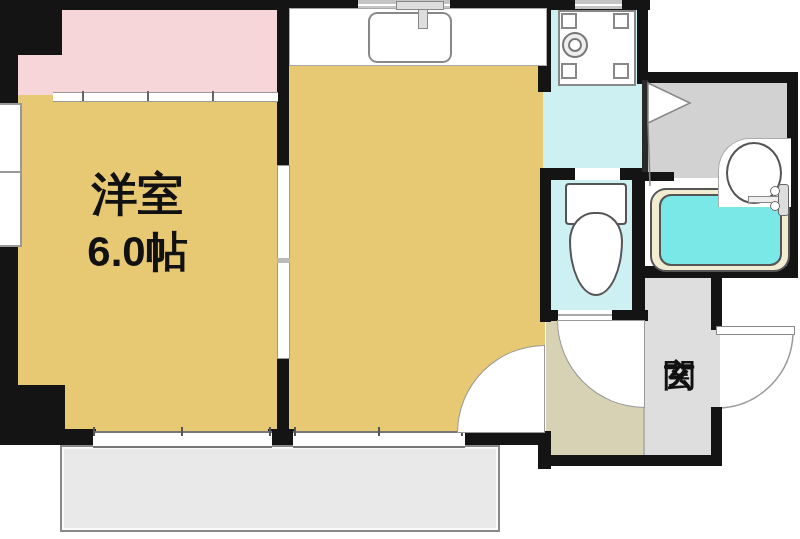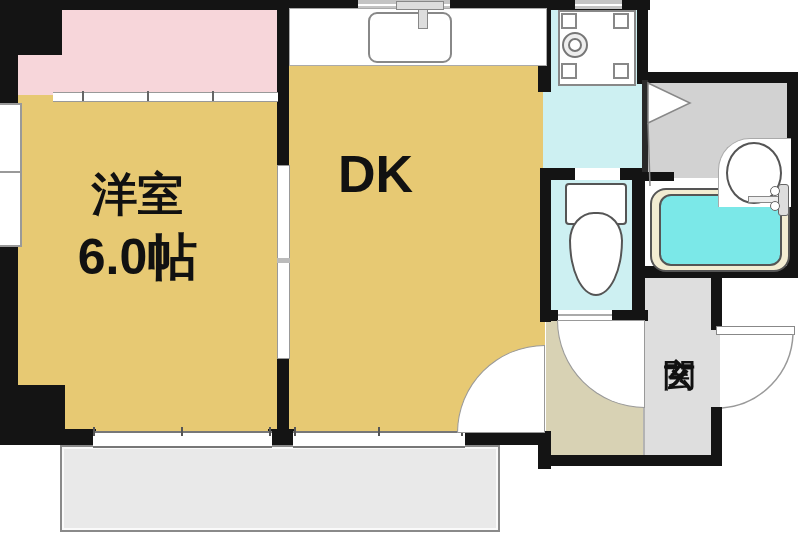--- a/index.html
+++ b/index.html
@@ -98,21 +98,21 @@
   
   #door-dk{left:457px;top:345px;width:86px;height:86px;background:#fff;border:1px solid #999;border-radius:100% 0 0 0}
   #door-hall{left:557px;top:320px;width:86px;height:86px;background:#fff;border:1px solid #999;border-radius:0 0 0 100%}
   #door-front-leaf{left:716px;top:326px;width:77px;height:7px;background:#fff;border:1px solid #888}
   #door-front-arc{left:714px;top:332px;width:82px;height:80px}
   #door-bath{left:645px;top:78px;width:52px;height:112px}
 
   
   #t-closet{left:52px;top:28px;width:140px;text-align:center;font-size:28px;font-weight:600}
   #t-west-l{left:25px;top:164px;width:225px;text-align:center;font-size:46px;font-weight:600}
-  #t-west-s{left:25px;top:224px;width:225px;text-align:center;font-size:50px;font-weight:600}
+  #t-west-s{left:25px;top:224px;width:225px;text-align:center;font-size:42px;font-weight:600}
   #t-dk-l{left:338px;top:144px;font-size:52px;font-weight:600}
   #t-dk-s{left:334px;top:206px;font-size:46px;font-weight:600}
   #t-genkan{left:658px;top:332px;font-size:31px;font-weight:600;writing-mode:vertical-rl;letter-spacing:5px}
   #t-balcony{left:60px;top:473px;width:436px;text-align:center;font-size:29px;font-weight:500;color:#222}
 </style>
 </head>
 <body>
 
 <div id="plan">
 
@@ -209,16 +209,15 @@
   <svg class="abs" id="door-front-arc" viewBox="0 0 82 80">
     <path d="M 79 2 A 77 77 0 0 1 8 76" fill="none" stroke="#999" stroke-width="1.5"></path>
   </svg>
   <svg class="abs" id="door-bath" viewBox="0 0 52 112">
     <polygon points="3,5 3,45 45,25" fill="#fff" stroke="#888" stroke-width="1.5"></polygon>
     <line x1="3" y1="45" x2="5" y2="108" stroke="#888" stroke-width="1.5"></line>
   </svg>
 
   <div class="txt" id="t-west-l">洋室</div>
   <div class="txt" id="t-west-s">6.0帖</div>
-  <div class="txt" id="t-dk-l">DK</div>
   <div class="txt" id="t-genkan">玄関</div>
 
 </div>
 
 </body></html>

